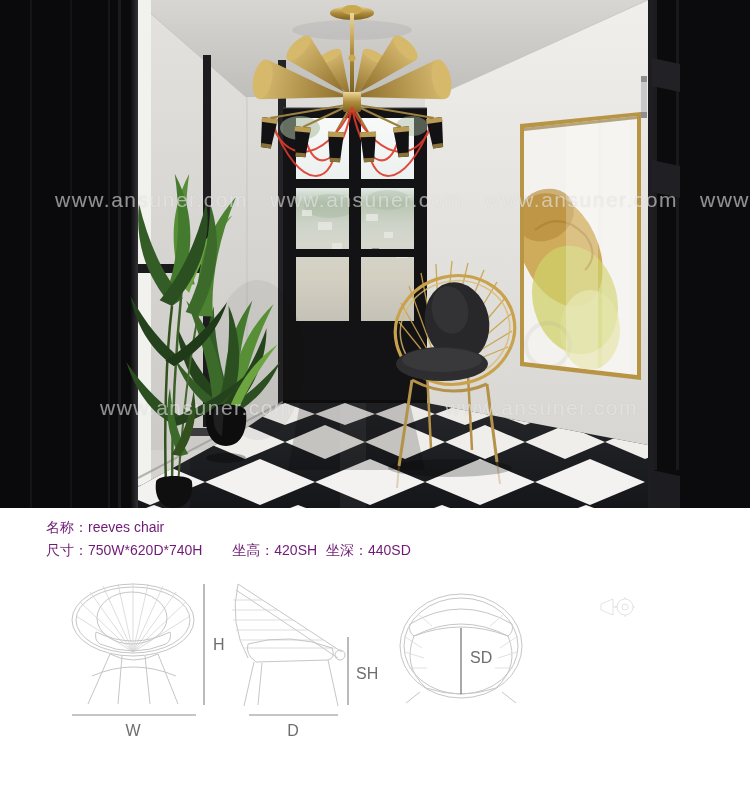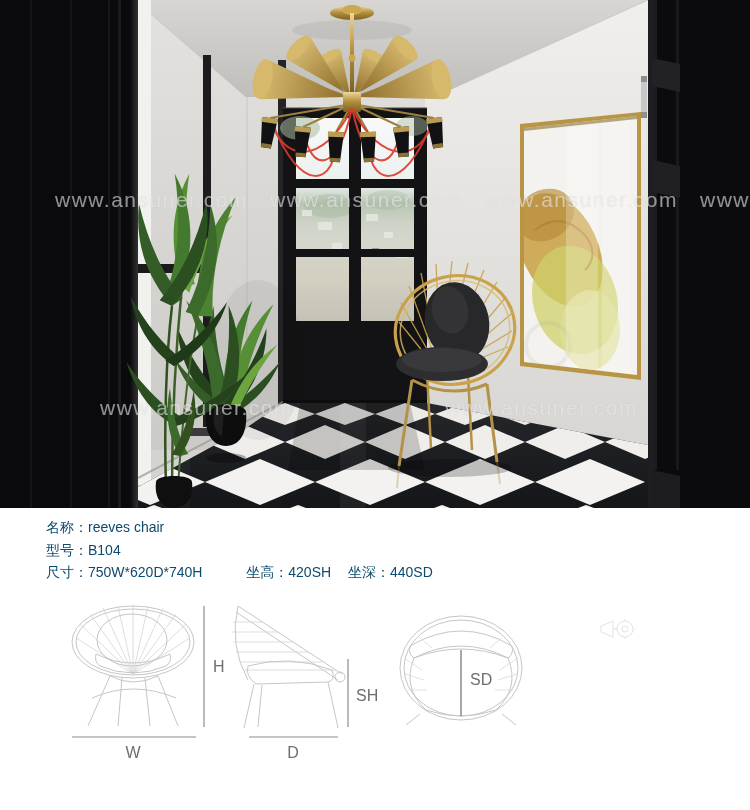--- a/index.html
+++ b/index.html
@@ -1,24 +1,24 @@
 <!DOCTYPE html>
 <html><head>
 <meta charset="utf-8">
 <style>
   html,body{margin:0;padding:0;background:#ffffff;}
   body{width:750px;font-family:"Liberation Sans",sans-serif;}
   .photo{position:relative;width:750px;height:508px;overflow:hidden;background:#7f1d1d;}
   .photo svg{display:block;}
   .wm{position:absolute;font-size:21px;letter-spacing:1.5px;color:rgba(255,255,255,.5);
       white-space:nowrap;pointer-events:none;text-shadow:0 0 1px rgba(120,120,120,.25);}
-  .specs{padding:12px 0 0 46px;font-size:14px;color:#0c4a6e;}
+  .specs{padding:12px 0 0 46px;font-size:14px;color:#701a75;}
   .specs p{margin:0 0 7.5px 0;line-height:15px;}
-  .gap-a{margin-left:40px;}
-  .gap-b{margin-left:13px;}
+  .gap-a{margin-left:26px;}
+  .gap-b{margin-left:5px;}
   .diagrams{margin-top:8px;}
   svg text{font-family:"Liberation Sans",sans-serif;}
   .dim-label{font-size:16px;fill:#6e6e6e;}
   .sketch{stroke:#c6c6c6;fill:none;stroke-width:1;}
   .dim{stroke:#8c8c8c;stroke-width:1.2;}
 </style>
 </head>
 <body>
 
 <div>
@@ -324,21 +324,20 @@
     <div class="wm" style="left:55px;top:188px">www.ansuner.com</div>
     <div class="wm" style="left:270px;top:188px">www.ansuner.com</div>
     <div class="wm" style="left:485px;top:188px">www.ansuner.com</div>
     <div class="wm" style="left:700px;top:188px">www.ansuner.com</div>
     <div class="wm" style="left:100px;top:396px">www.ansuner.com</div>
     <div class="wm" style="left:445px;top:396px">www.ansuner.com</div>
   </div>
 
   <div class="specs">
     <p>名称：reeves chair</p>
-    <p>型号：B104</p>
     <p>
       <span>尺寸：750W*620D*740H</span>
       <span class="gap-a">坐高：420SH</span>
       <span class="gap-b">坐深：440SD</span>
     </p>
   </div>
 
   <div class="diagrams">
     <svg width="750" height="182" viewBox="0 0 750 182">
 

